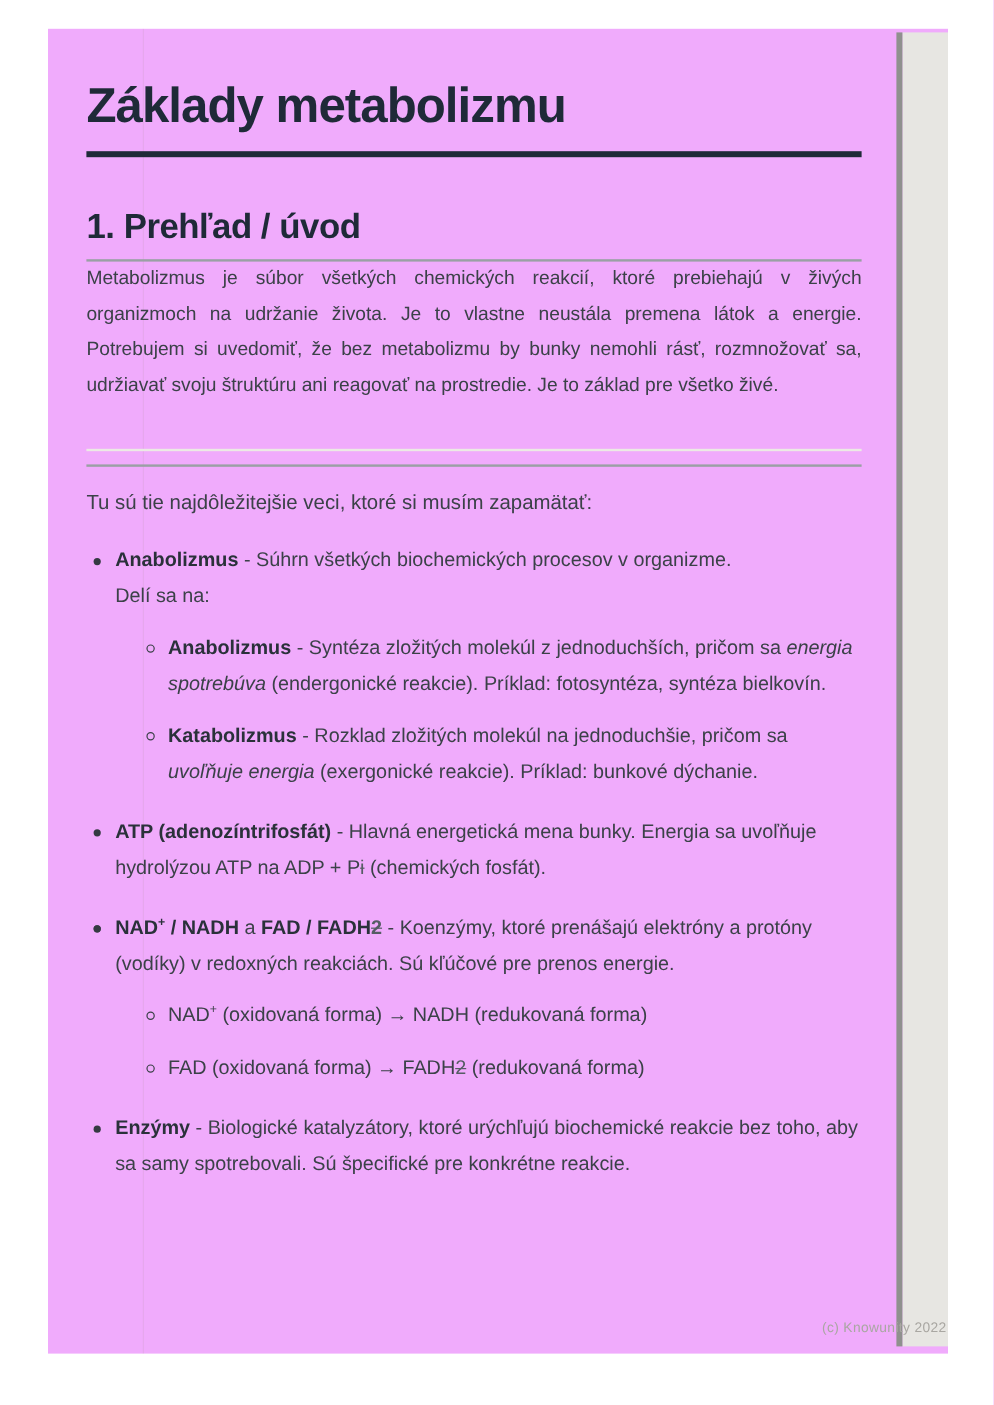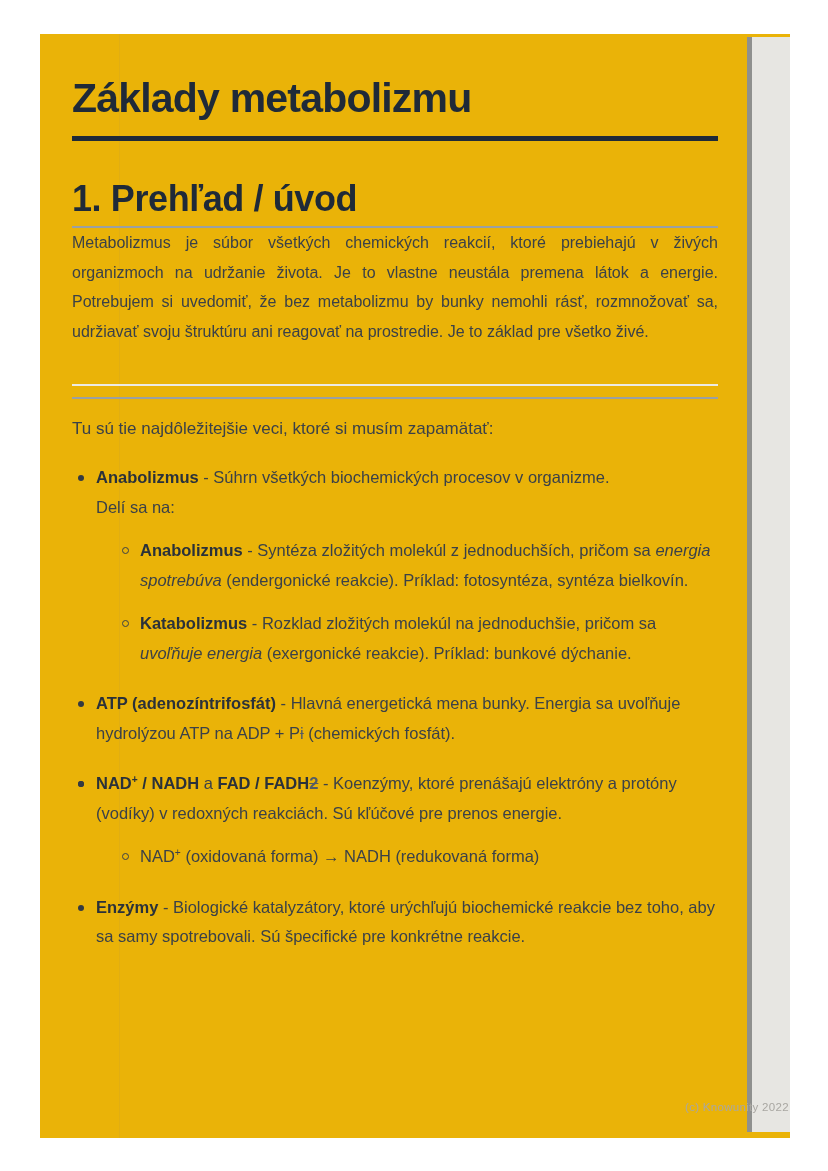--- a/index.html
+++ b/index.html
@@ -3,22 +3,22 @@
 <meta charset="utf-8">
 <style>
   html,body{margin:0;padding:0;}
   body{
     width:828px;height:1171px;position:relative;overflow:hidden;
     background:#ffffff;
     font-family:"Liberation Sans","DejaVu Sans",sans-serif;
     -webkit-font-smoothing:antialiased;
   }
   .doc-card{
-    position:absolute;left:40px;top:34px;width:750px;height:1104px;
-    background:#eab308;
+    position:absolute;left:40px;top:24px;width:750px;height:1104px;
+    background:#f0abfc;
   }
   .texture-line{
     position:absolute;left:79px;top:0;width:1px;height:1104px;
     background:rgba(150,140,110,0.10);
   }
   .scroll-track{
     position:absolute;left:712px;top:3px;width:38px;height:1095px;
     background:#e7e6e2;
   }
   .scroll-thumb{
@@ -31,21 +31,21 @@
   }
   .page-title{
     margin-top:40px;
     font-size:41px;line-height:48px;font-weight:800;letter-spacing:-0.8px;
     color:#1f2a38;
   }
   .title-rule{
     margin-top:14px;height:5px;background:#1f2a38;border:0;width:100%;
   }
   .h2{
-    font-size:36px;line-height:32px;font-weight:800;letter-spacing:-0.4px;
+    font-size:29px;line-height:32px;font-weight:800;letter-spacing:-0.4px;
     color:#1f2a38;
   }
   .h2-one{margin-top:42px;}
   .h2-two{margin-top:34px;}
   .h2-rule{
     margin-top:11px;height:2px;background:#9aa0a4;border:0;width:100%;
   }
   .para{
     font-size:16px;line-height:29.5px;text-align:justify;color:#3b4148;
   }
@@ -102,19 +102,20 @@
 
     <div class="list">
         <div class="li lvl1"><span class="marker m1"></span><span class="li-text"><span class="seg-b">Anabolizmus</span><span> - Súhrn všetkých biochemických procesov v organizme.
 Delí sa na:</span></span></div>
         <div class="li lvl2"><span class="marker m2"></span><span class="li-text"><span class="seg-b">Anabolizmus</span><span> - Syntéza zložitých molekúl z jednoduchších, pričom sa </span><span class="seg-i">energia spotrebúva</span><span> (endergonické reakcie). Príklad: fotosyntéza, syntéza bielkovín.</span></span></div>
         <div class="li lvl2"><span class="marker m2"></span><span class="li-text"><span class="seg-b">Katabolizmus</span><span> - Rozklad zložitých molekúl na jednoduchšie, pričom sa </span><span class="seg-i">uvoľňuje energia</span><span> (exergonické reakcie). Príklad: bunkové dýchanie.</span></span></div>
         <div class="li lvl1"><span class="marker m1"></span><span class="li-text"><span class="seg-b">ATP (adenozíntrifosfát)</span><span> - Hlavná energetická mena bunky. Energia sa uvoľňuje hydrolýzou ATP na ADP + P</span><span class="seg-strike">i</span><span> (chemických fosfát).</span></span></div>
         <div class="li lvl1"><span class="marker m1"></span></div>
         <div class="li lvl1"><span class="marker m1"></span><span class="li-text"><span class="seg-b">NAD</span><span class="seg-b seg-sup">+</span><span class="seg-b"> / NADH</span><span> a </span><span class="seg-b">FAD / FADH</span><span class="seg-b seg-strike">2</span><span> - Koenzýmy, ktoré prenášajú elektróny a protóny (vodíky) v redoxných reakciách. Sú kľúčové pre prenos energie.</span></span></div>
         <div class="li lvl2"><span class="marker m2"></span><span class="li-text"><span>NAD</span><span class="seg-sup">+</span><span> (oxidovaná forma) → NADH (redukovaná forma)</span></span></div>
+        <div class="li lvl2"><span class="marker m2"></span><span class="li-text"><span>FAD (oxidovaná forma) → FADH</span><span class="seg-strike">2</span><span> (redukovaná forma)</span></span></div>
         <div class="li lvl1"><span class="marker m1"></span><span class="li-text"><span class="seg-b">Enzýmy</span><span> - Biologické katalyzátory, ktoré urýchľujú biochemické reakcie bez toho, aby sa samy spotrebovali. Sú špecifické pre konkrétne reakcie.</span></span></div>
       </div>
 
   </div>
 </div>
 
 <div class="footer-credit">(c) Knowunity 2022</div>
 
 </body></html>

